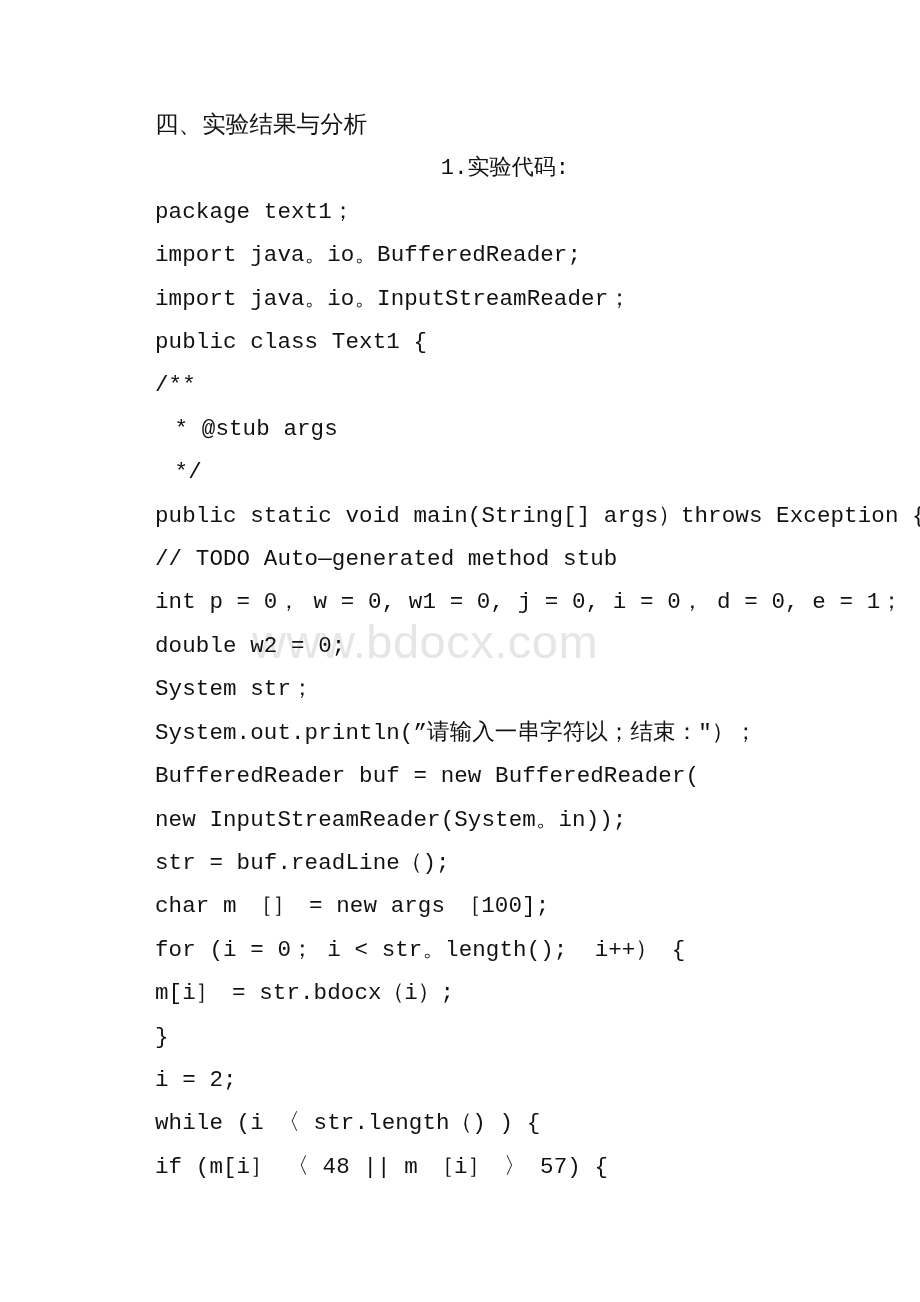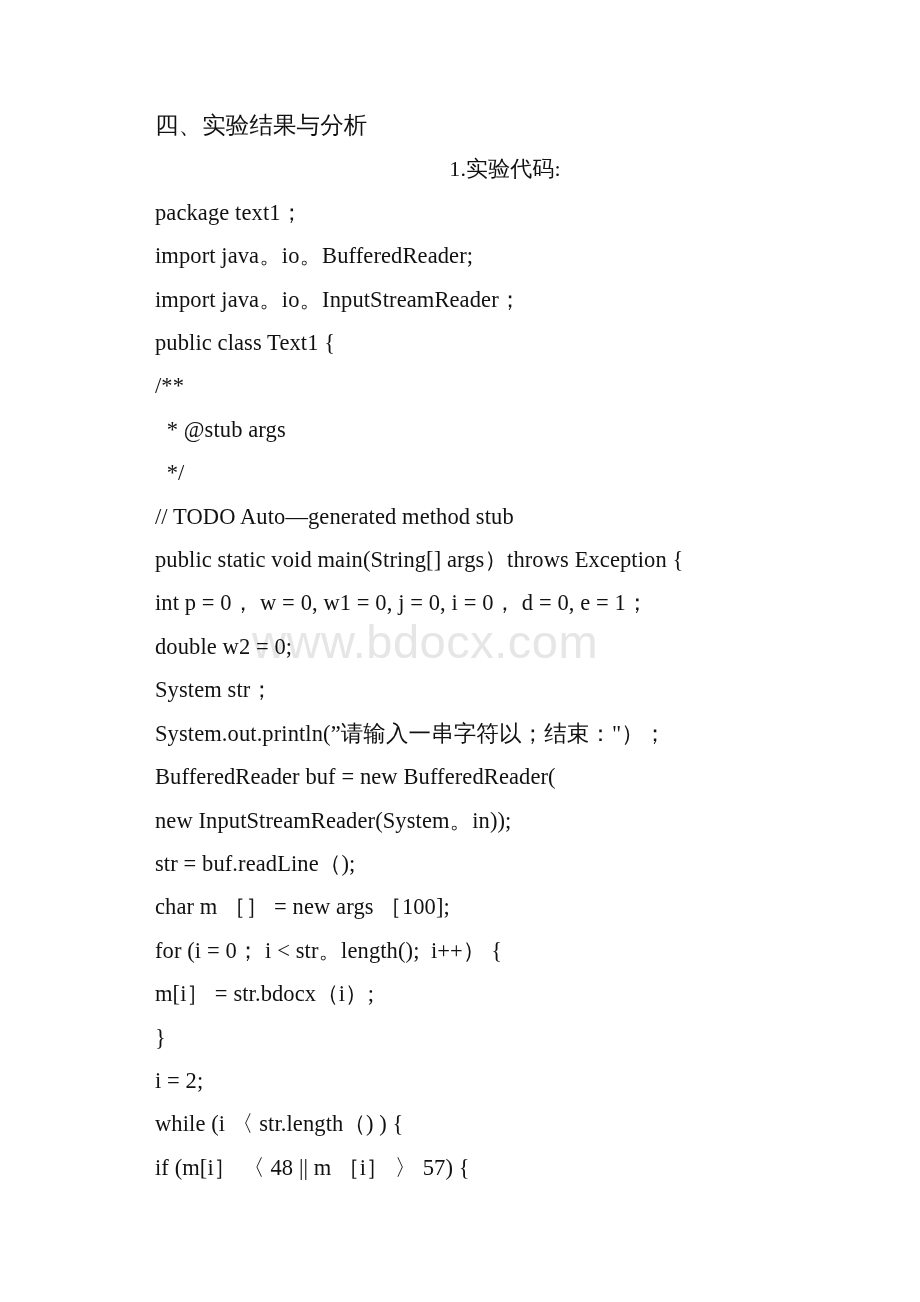--- a/index.html
+++ b/index.html
@@ -36,20 +36,21 @@
     pointer-events: none;
     z-index: 0;
     margin-top: 11px;
   }
   .doc-body {
     position: absolute;
     left: 155px;
     top: 104px;
     width: 700px;
     z-index: 1;
+    font-family: Liberation Mono, monospace;
   }
   .line {
     font-size: 22.5px;
     line-height: 43.4px;
     white-space: pre;
     color: #111111;
     letter-spacing: 0.1px;
   }
   .line.heading {
     font-size: 23.5px;
@@ -74,22 +75,22 @@
 
     <div class="line sub">1.实验代码:</div>
 
     <div class="line">package text1；</div>
     <div class="line">import java。io。BufferedReader;</div>
     <div class="line">import java。io。InputStreamReader；</div>
     <div class="line">public class Text1 {</div>
     <div class="line">/**</div>
     <div class="line ind-1"> * @stub args</div>
     <div class="line ind-1"> */</div>
+    <div class="line">public static void main(String[] args）throws Exception {</div>
     <div class="line">// TODO Auto—generated method stub</div>
-    <div class="line">public static void main(String[] args）throws Exception {</div>
     <div class="line">int p = 0， w = 0, w1 = 0, j = 0, i = 0， d = 0, e = 1；</div>
     <div class="line">double w2 = 0;</div>
     <div class="line">System str；</div>
     <div class="line">System.out.println(”请输入一串字符以；结束："）；</div>
     <div class="line">BufferedReader buf = new BufferedReader(</div>
     <div class="line">new InputStreamReader(System。in));</div>
     <div class="line">str = buf.readLine（);</div>
     <div class="line">char m ［］ = new args ［100];</div>
     <div class="line">for (i = 0； i &lt; str。length();  i++） {</div>
     <div class="line">m[i］ = str.bdocx（i）;</div>

